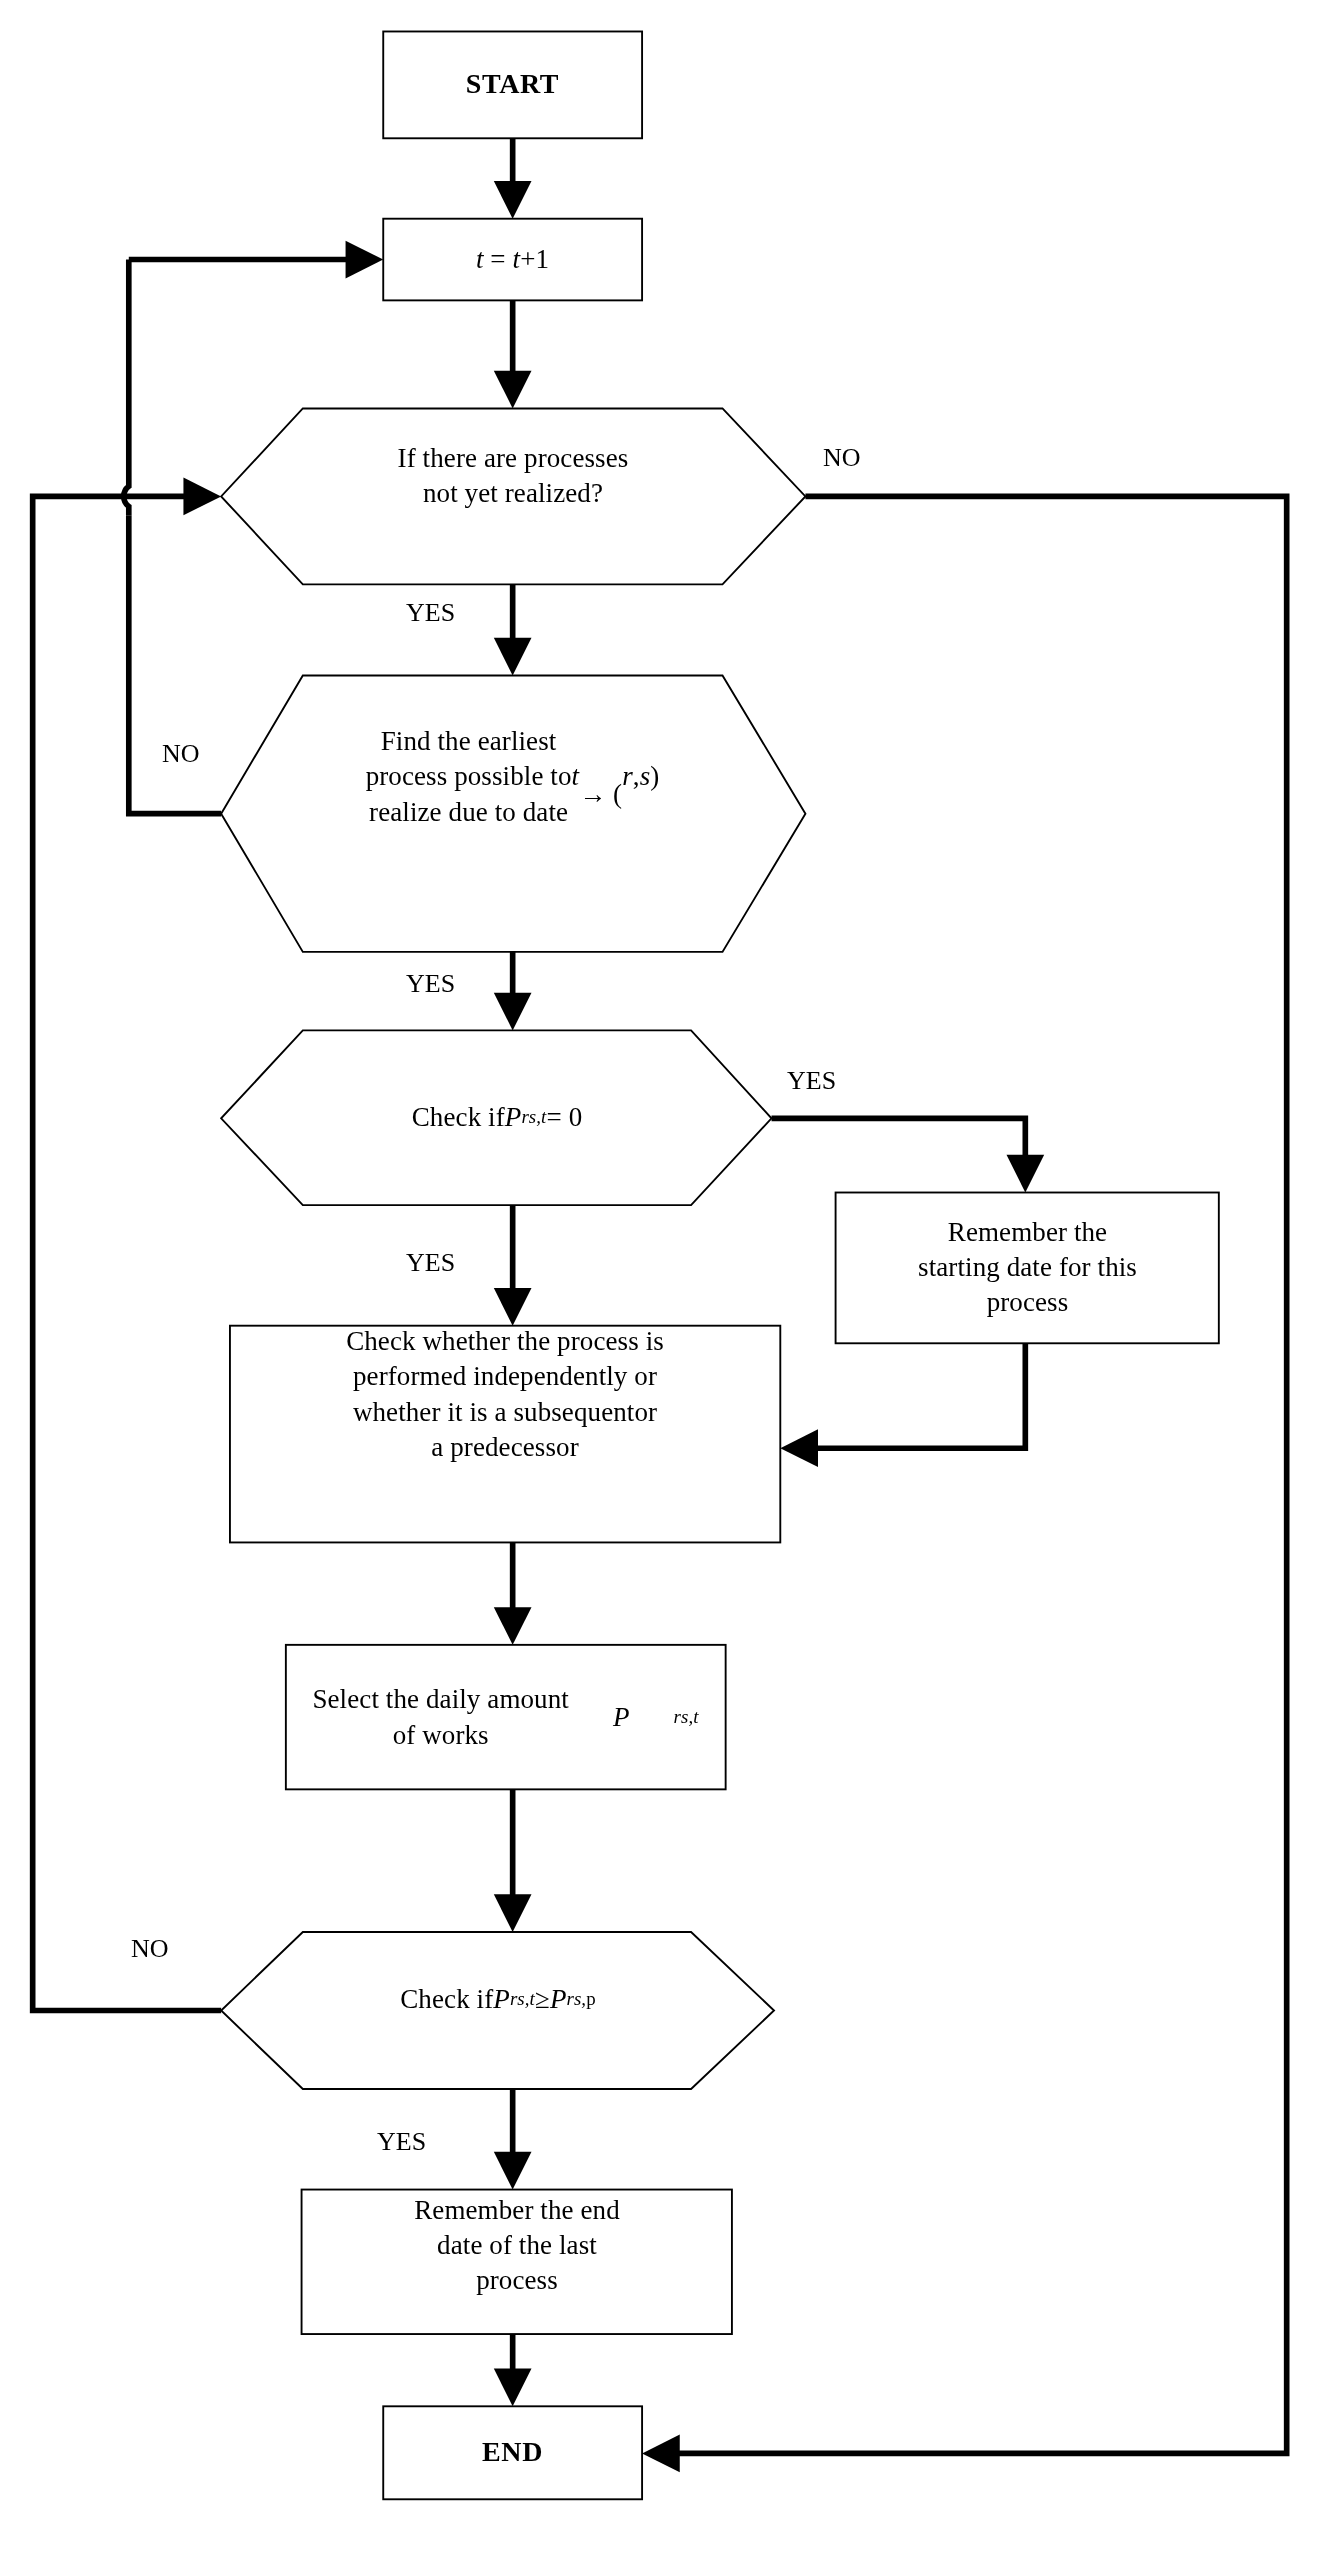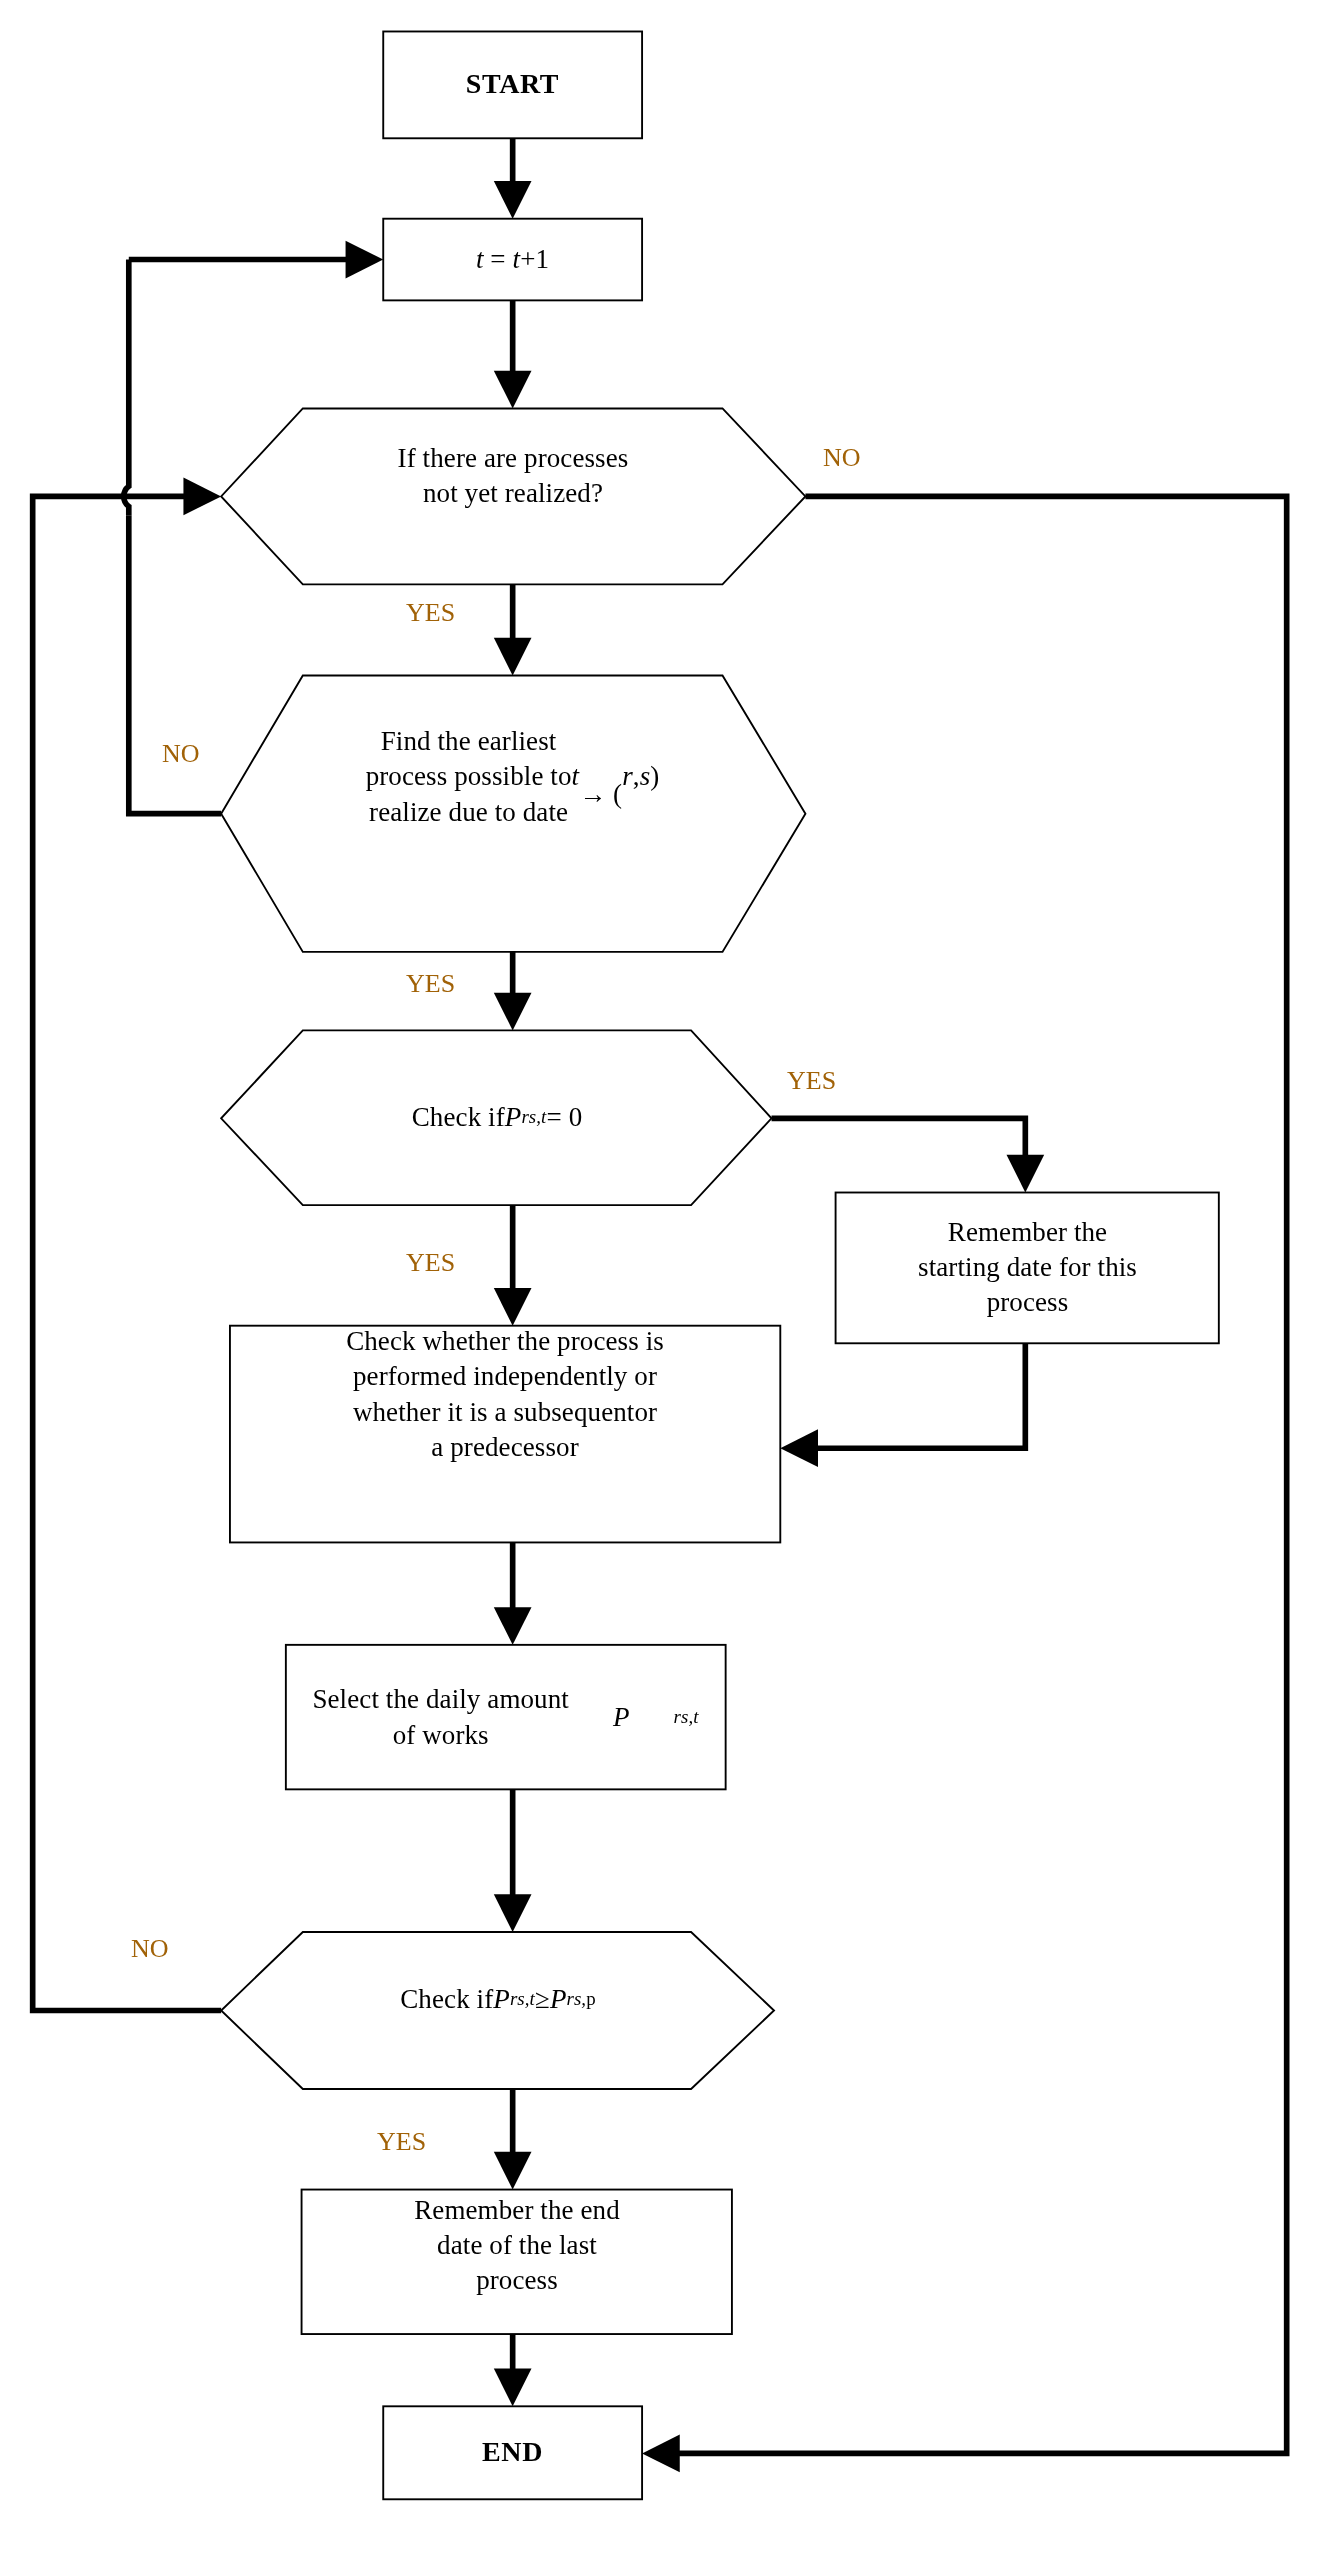--- a/index.html
+++ b/index.html
@@ -19,21 +19,21 @@
     color:#000000;
     font-family:"Liberation Serif","DejaVu Serif",serif;
     font-size:27px;
     line-height:1.30;
     letter-spacing:0.1px;
     pointer-events:none;
   }
   .node-text.bold{font-weight:bold;font-size:28px;letter-spacing:0.6px;}
   .edge-label{
     position:absolute;
-    color:#a16207;
+    color:#000000;
     font-family:"Liberation Serif","DejaVu Serif",serif;
     font-size:26px;
     line-height:1;
     white-space:nowrap;
   }
   .it{font-style:italic;}
   .sub{font-size:0.70em;vertical-align:-0.28em;}
   .sub-up{font-size:0.70em;vertical-align:-0.28em;font-style:normal;}
 </style>
 </head>

